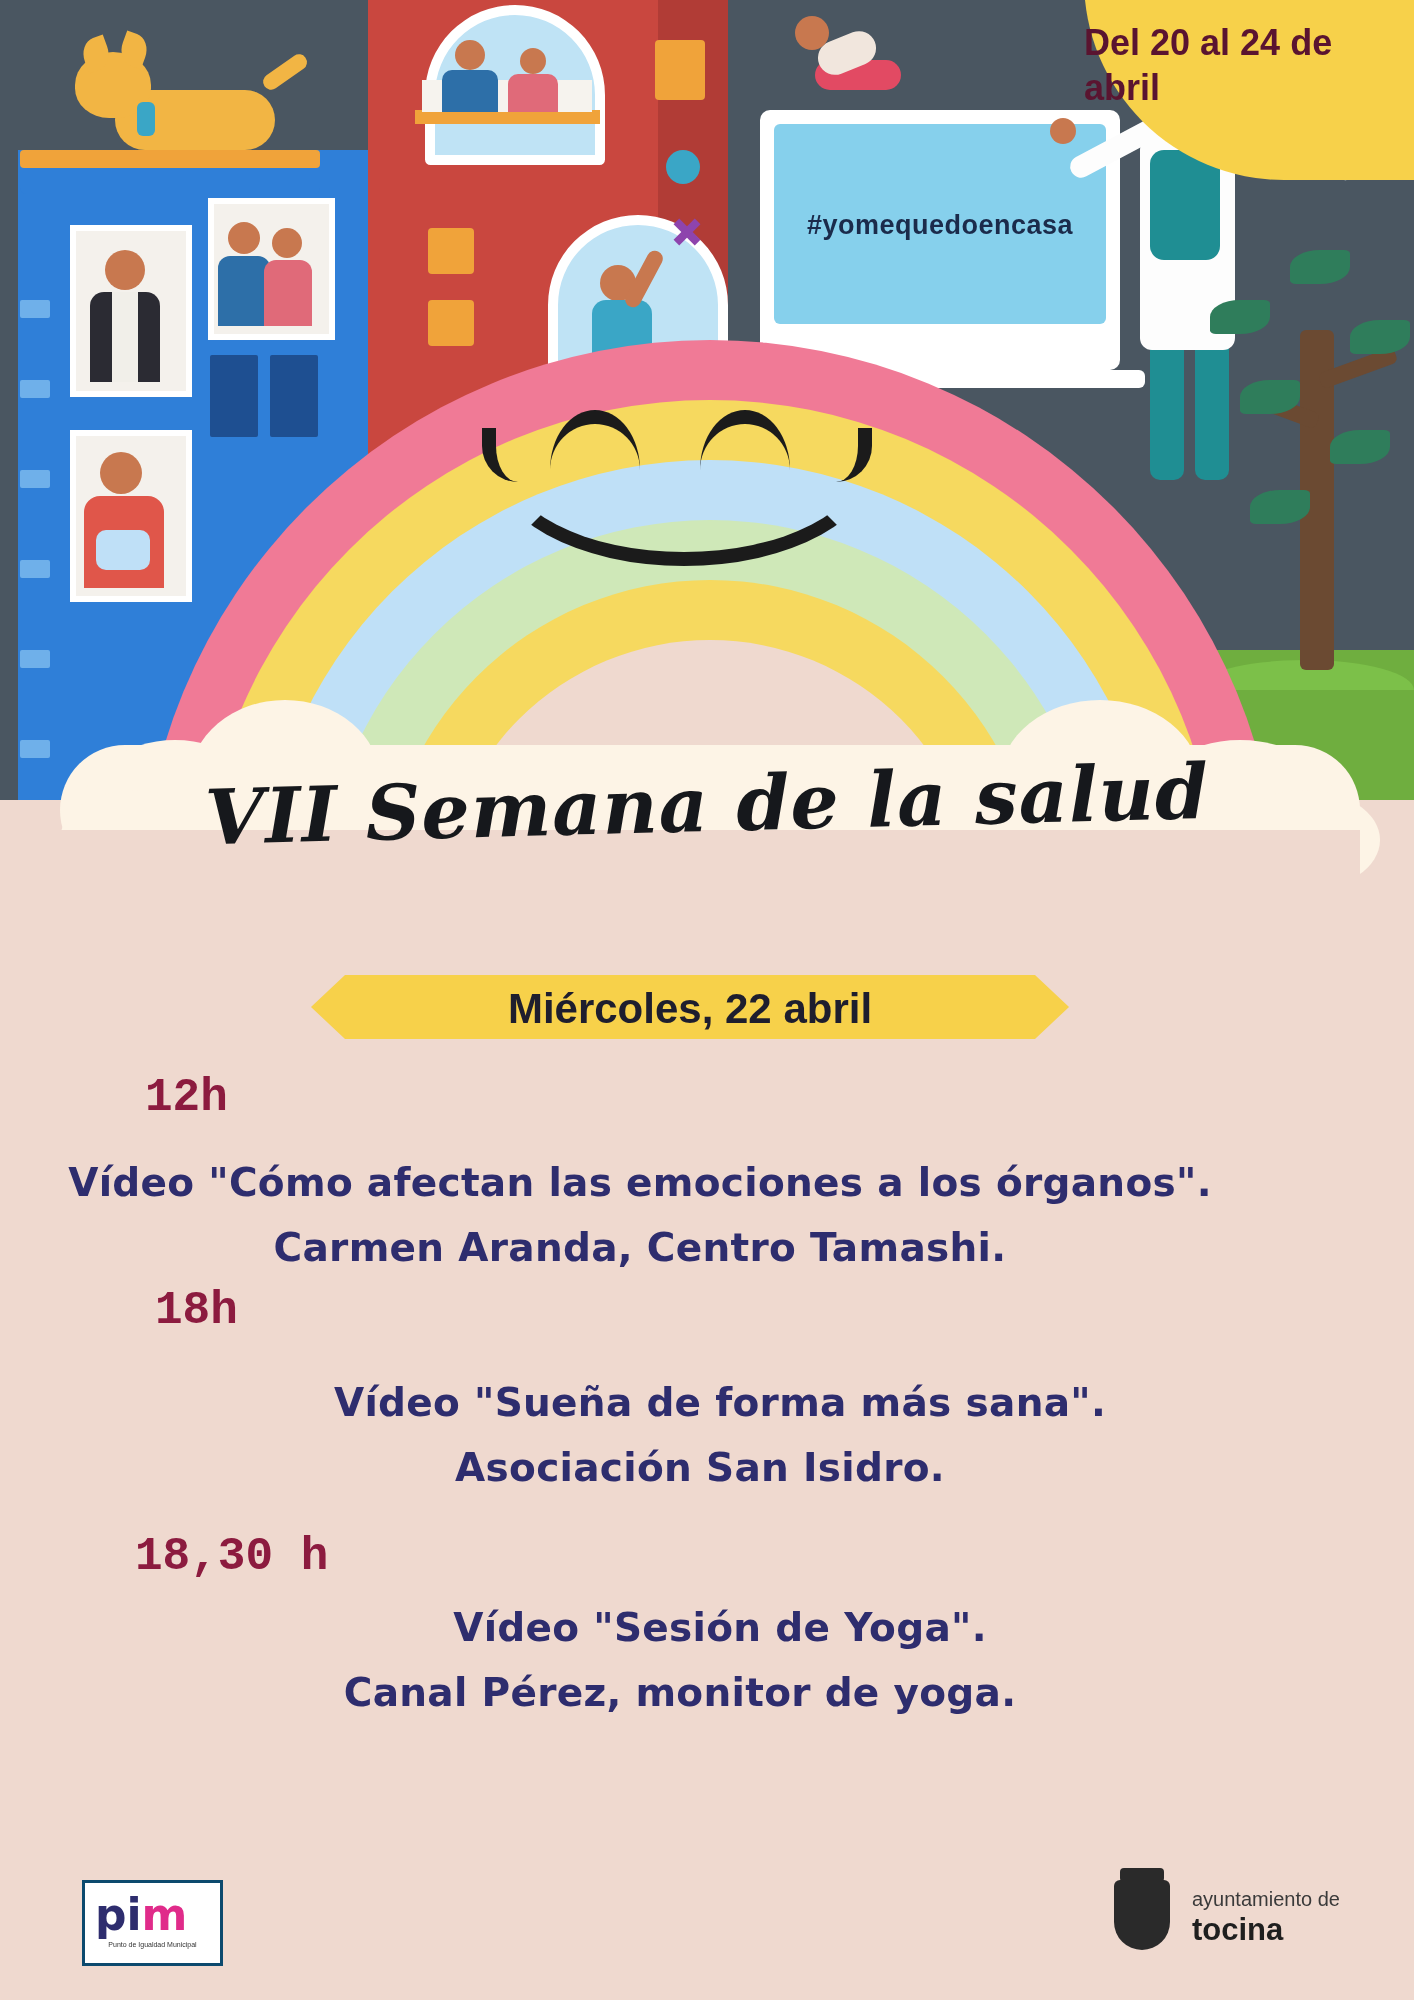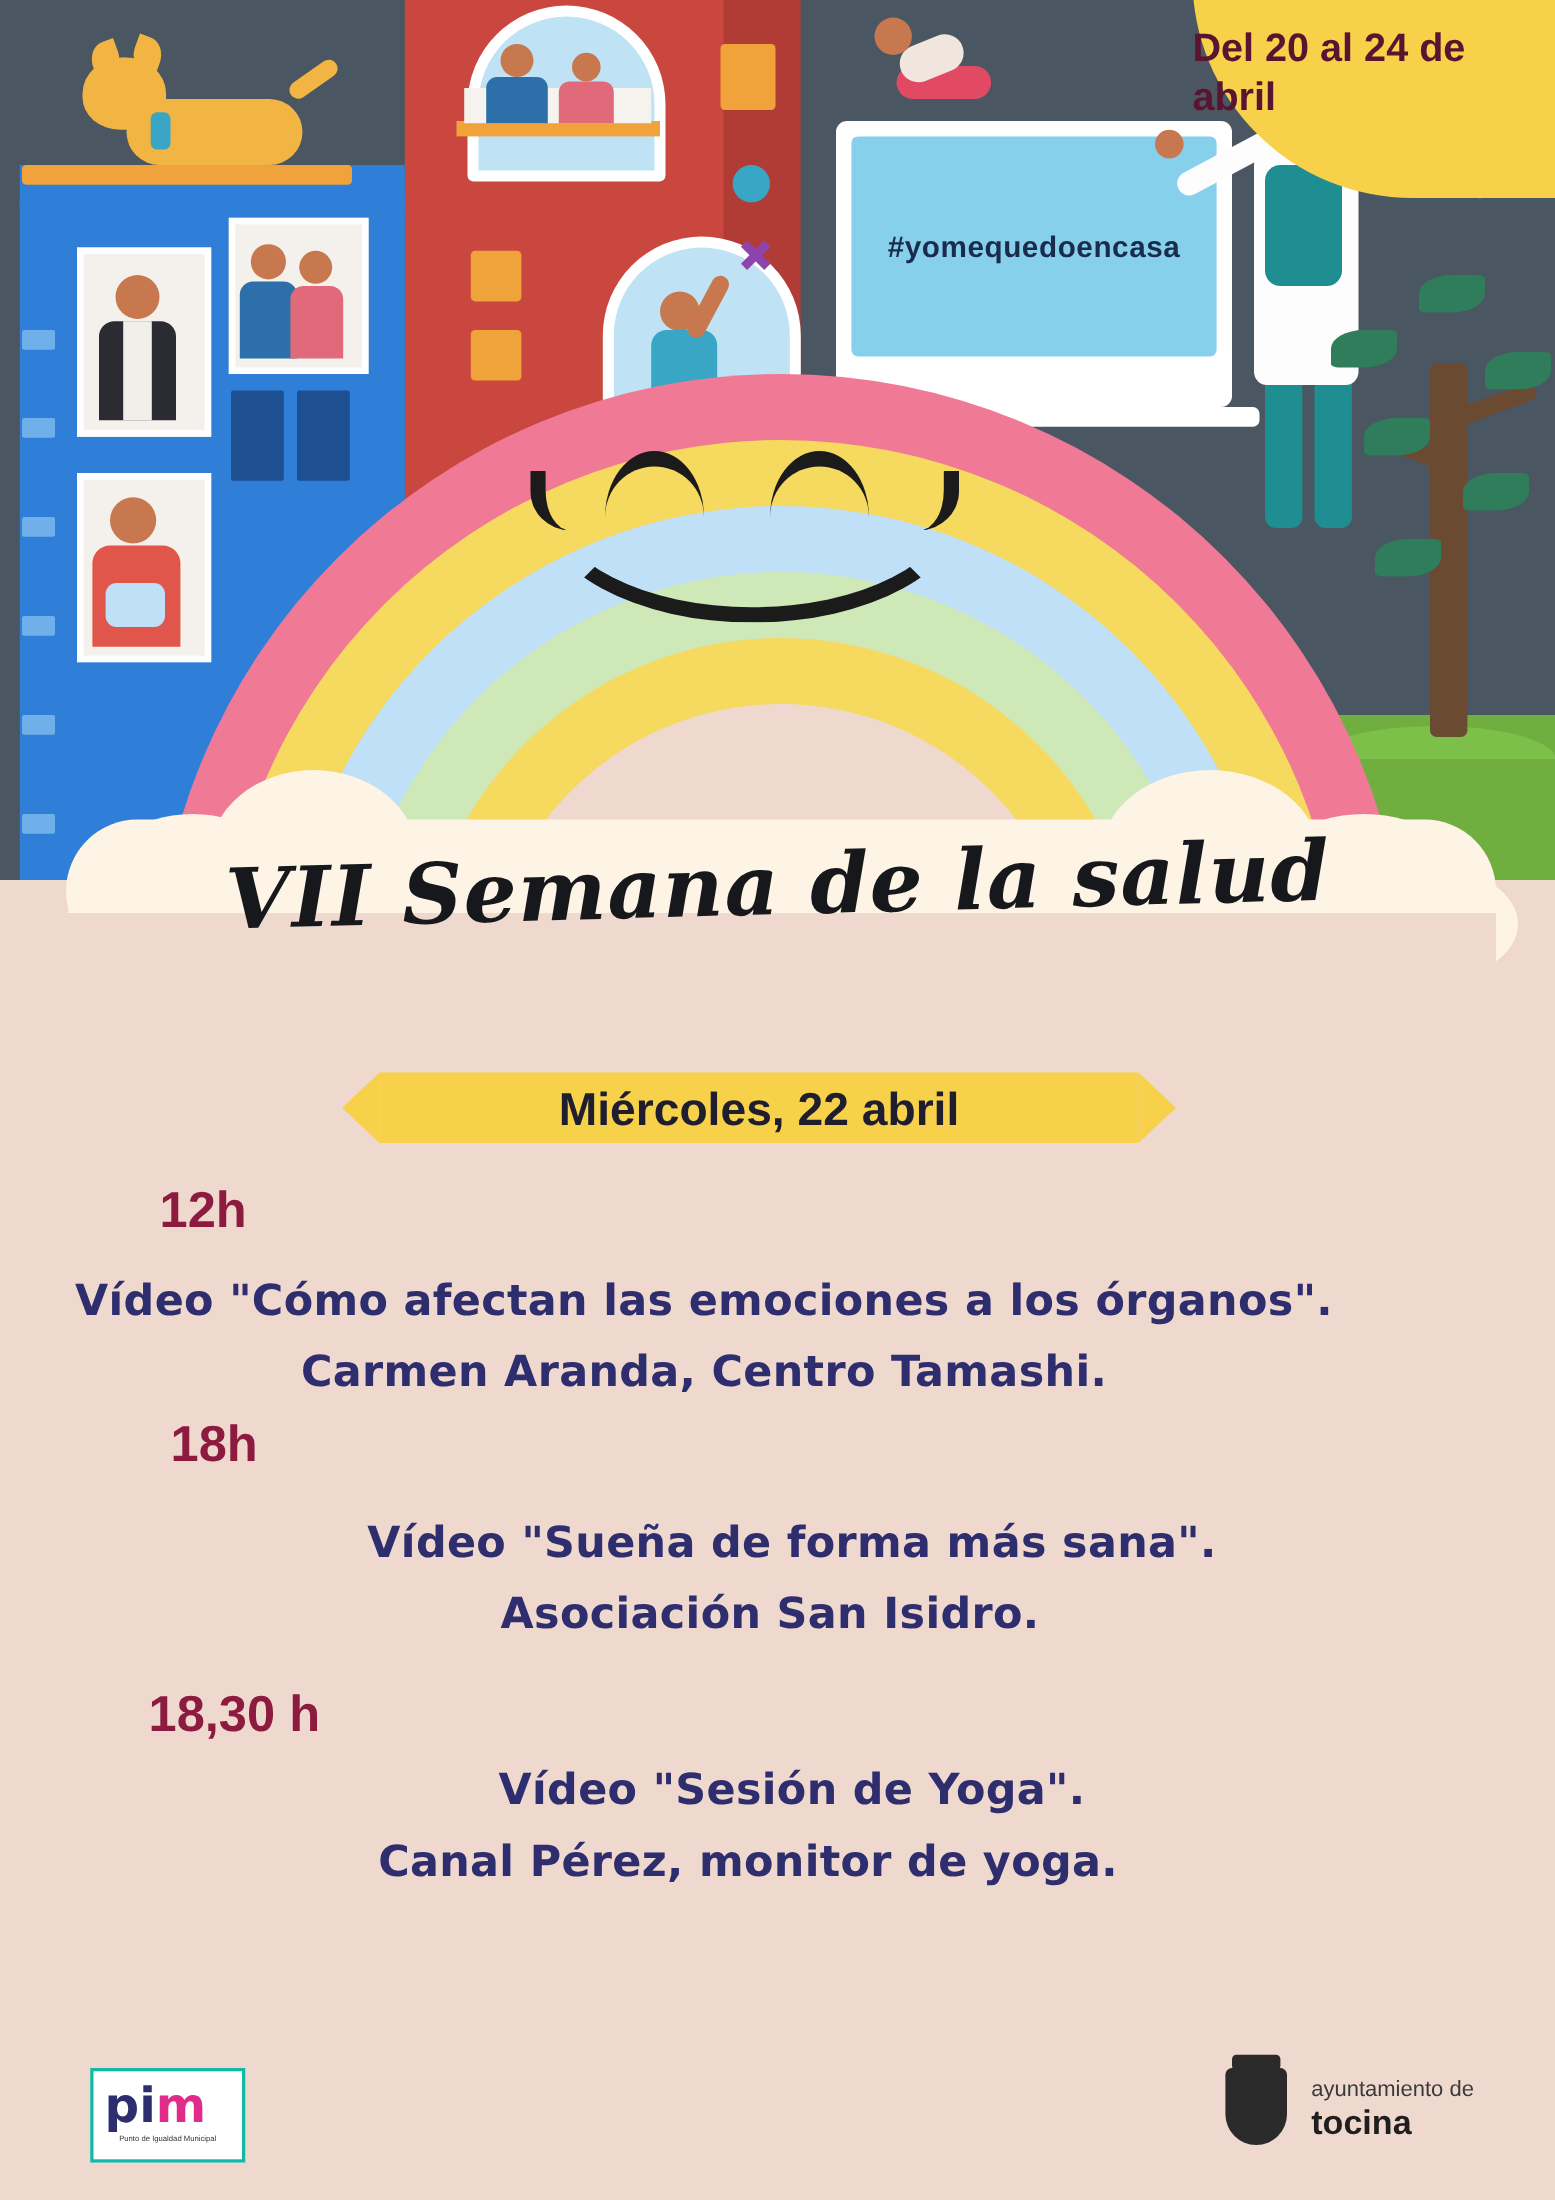--- a/index.html
+++ b/index.html
@@ -179,21 +179,21 @@
   }
   .daybanner span{
     position:absolute;left:0;top:10px;width:690px;text-align:center;
     font-size:42px;font-weight:700;color:#1e1e2e;
   }
 
   
   .sched{position:absolute;left:0;top:1050px;width:1414px;}
   .hour{
     font-size:46px;font-weight:700;color:#8c1b3f;
-    font-family:Liberation Sans, sans-serif;
+    font-family:Liberation Mono, monospace;
   }
   .line{
     font-size:39px;font-weight:700;color:#2e2d6e;
     font-family:"DejaVu Sans", sans-serif;letter-spacing:.3px;
   }
   .h1{position:absolute;left:145px;top:22px;}
   .l1a{position:absolute;left:0;top:110px;width:1280px;text-align:center;}
   .l1b{position:absolute;left:0;top:175px;width:1280px;text-align:center;}
   .h2{position:absolute;left:155px;top:235px;}
   .l2a{position:absolute;left:60px;top:330px;width:1320px;text-align:center;}
@@ -204,21 +204,21 @@
 
   .footer{
     position:absolute;left:0;top:1740px;width:1414px;text-align:center;
     font-size:33px;color:#8c1b3f;line-height:1.5;
   }
   .footer b{font-weight:700;}
 
   
   .pim{
     position:absolute;left:82px;top:1880px;width:135px;height:80px;
-    background:#ffffff;border:3px solid #14b8a6;
+    background:#ffffff;border:3px solid #0c4a6e;
   }
   .pim-text{
     position:absolute;left:10px;top:6px;font-size:44px;font-weight:700;color:#2e2d6e;
     font-family:"DejaVu Sans", sans-serif;
   }
   .pim-m{color:#e02b8a;}
   .pim-cap{
     position:absolute;left:0;top:58px;width:135px;text-align:center;font-size:7px;color:#333;
   }
   .ayto{position:absolute;right:70px;top:1878px;width:230px;height:80px;}

